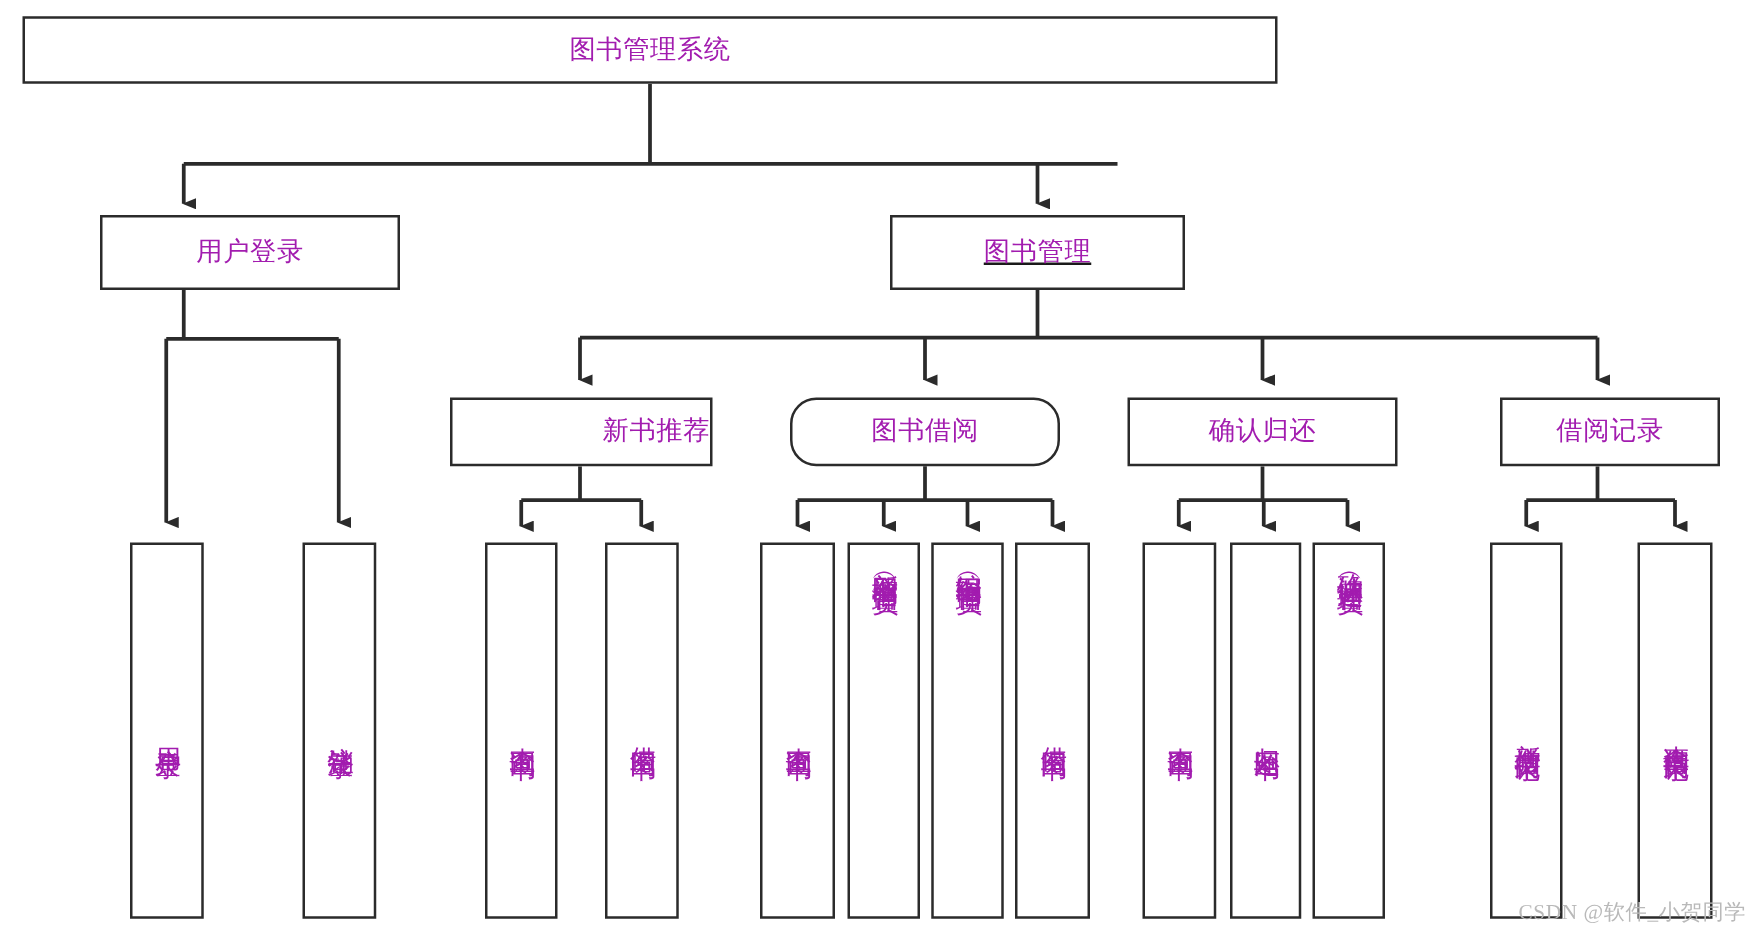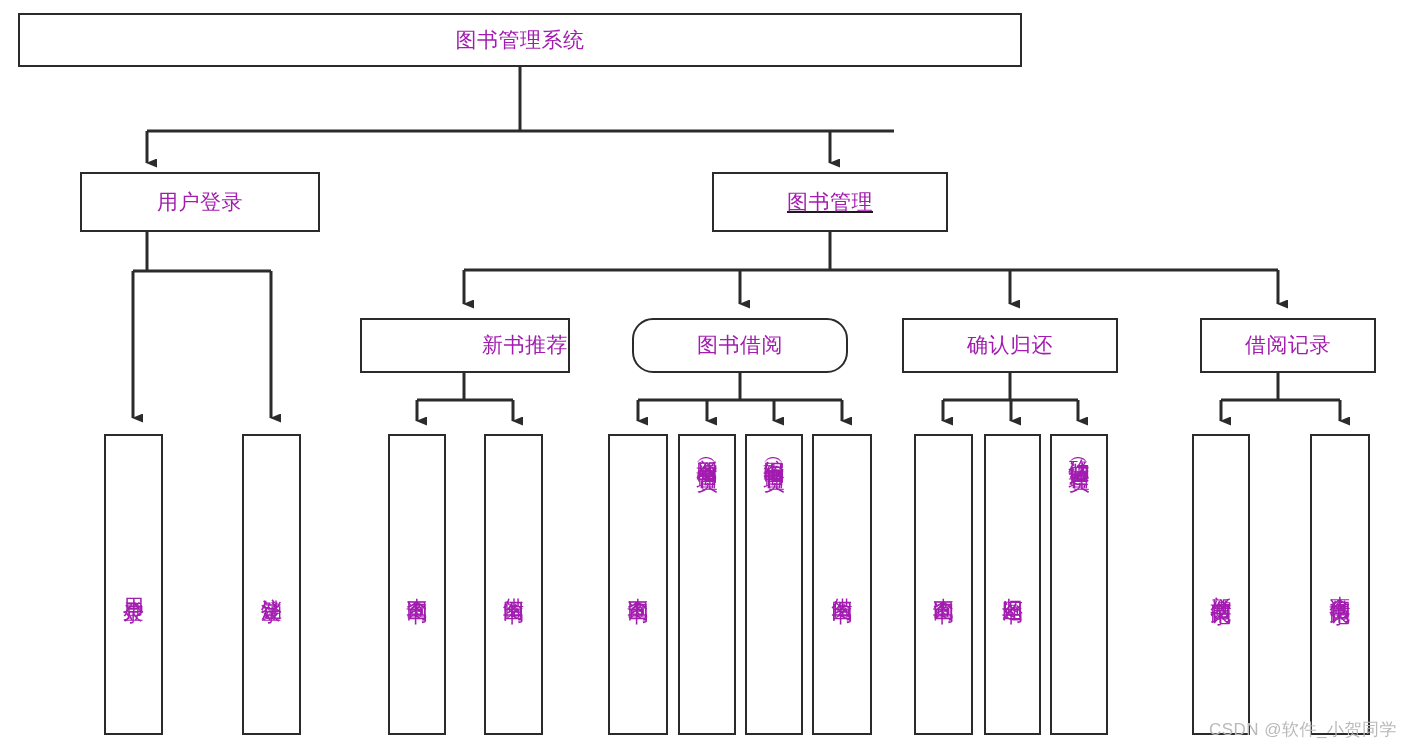--- a/index.html
+++ b/index.html
@@ -60,21 +60,21 @@
     padding-top: 0;
   }
   #watermark {
     position: absolute;
     right: 8px;
     bottom: 6px;
     font-size: 17px;
     color: #b9b9b9;
     letter-spacing: 0.5px;
     white-space: nowrap;
-    font-family: Liberation Sans, sans-serif;
+    font-family: Liberation Serif, serif;
   }
 </style>
 </head>
 <body>
 
 <div id="diagram-root">
 
   <svg id="diagram-svg" viewBox="0 0 1405 747" xmlns="http://www.w3.org/2000/svg">
     <defs>
       <marker id="arrowhead" markerWidth="9" markerHeight="11" refX="4.5" refY="10" orient="auto" markerUnits="userSpaceOnUse">

